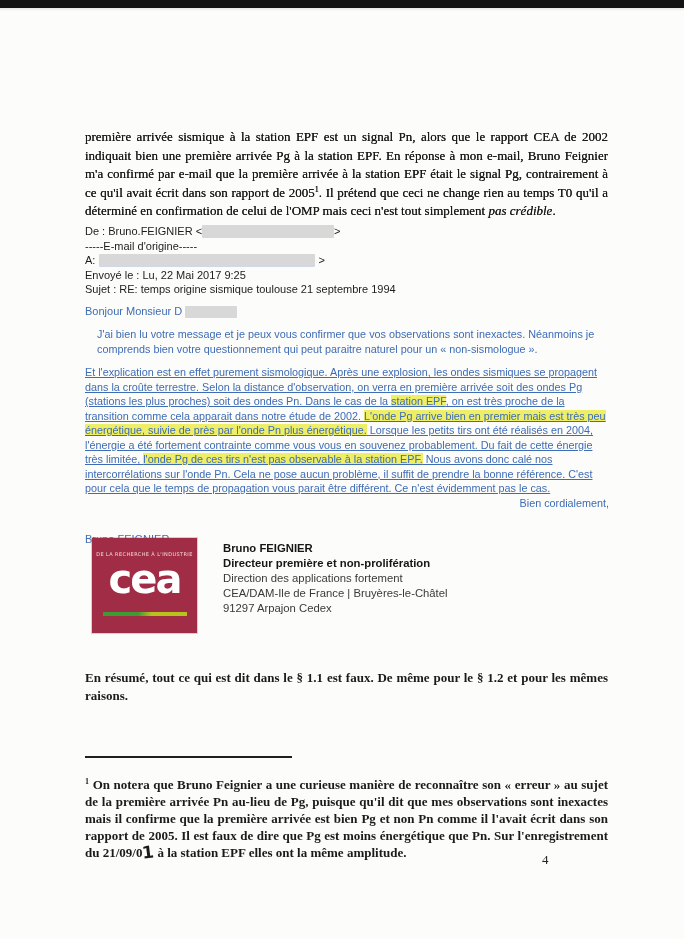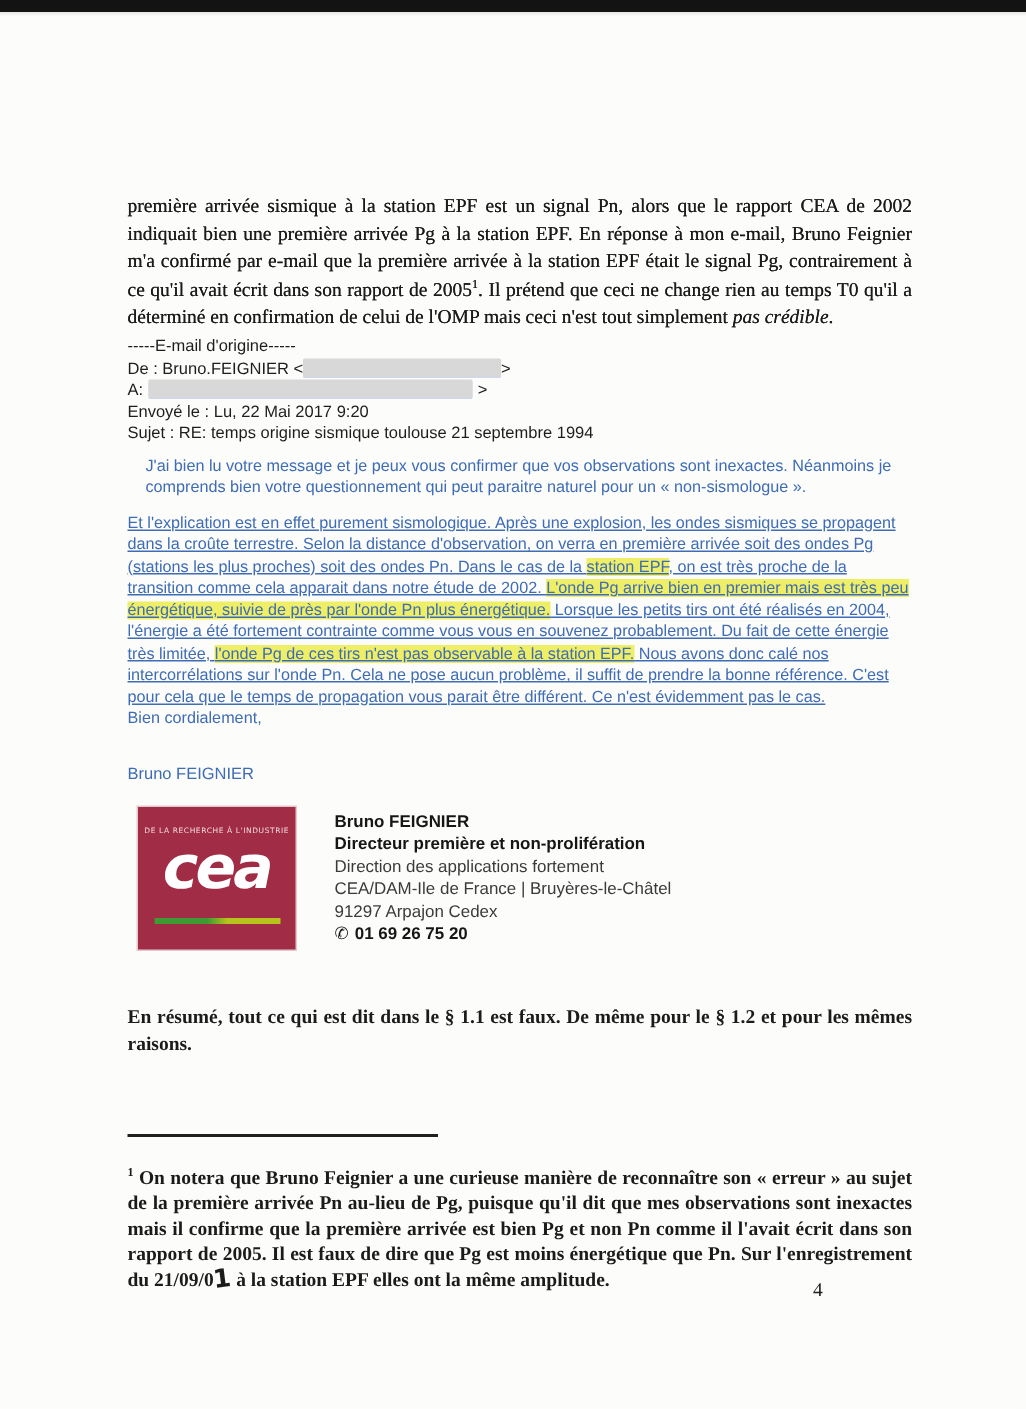--- a/index.html
+++ b/index.html
@@ -63,41 +63,41 @@
     box-shadow:0 1px 0 rgba(120,150,200,0.35);
   }
   .redact-from{width:132px;}
   .redact-to{width:216px;margin-left:4px;}
   .redact-name{width:52px;height:11px;margin-left:3px;}
   .email-body{color:var(--email-blue,#3e6cb5);}
   .email-greeting{margin-bottom:9px;}
   .email-para1{margin-bottom:9px;font-size:10.8px;}
   .email-para2{font-size:10.8px;text-decoration:underline;}
   .seg-hl{background:var(--highlight,#eeee67);}
-  .email-closing{margin-bottom:22px;font-size:10.8px;}
+  .email-closing{margin-bottom:22px;font-size:10.8px;text-align:right;}
   .email-signoff{font-size:11px;}
 
   
   .sig-row{position:absolute;left:92px;top:538px;display:flex;}
   .cea-logo{
     width:105px;height:95px;flex:0 0 aupx;
     background:var(--cea-red,#a12c46);
     position:relative;
     box-shadow:0 0 0 1px rgba(160,44,70,0.25);
   }
   .cea-tagline{
     position:absolute;top:13px;left:0;width:100%;
     text-align:center;
     font-family:"DejaVu Sans",sans-serif;
     font-size:5px;letter-spacing:0.4px;color:#f3dade;
     white-space:nowrap;
   }
   .cea-word{
     position:absolute;top:18px;left:0;width:100%;text-align:center;
-    font-family:"DejaVu Sans",sans-serif;font-style:italic;font-weight:bold;
+    font-family:"DejaVu Sans",sans-serif;font-weight:bold;
     font-size:40px;color:#ffffff;letter-spacing:-2px;
   }
   .cea-line{
     position:absolute;left:11px;bottom:17px;width:84px;height:4px;
     background:linear-gradient(to right,
       var(--cea-green,#3f9a33) 0%,var(--cea-green,#3f9a33) 42%,
       var(--cea-yellow,#b8c21c) 58%,var(--cea-yellow,#b8c21c) 100%);
   }
   .sig-text{
     margin-left:26px;padding-top:3px;
@@ -112,28 +112,29 @@
 <body>
 
 <div class="page">
 
   <div class="topstrip"></div>
 
   <p class="serif-block intro"><span>première arrivée sismique à la station EPF est un signal Pn, alors que le rapport CEA de 2002 indiquait bien une première arrivée Pg à la station EPF. En réponse à mon e-mail, Bruno Feignier m'a confirmé par e-mail que la première arrivée à la station EPF était le signal Pg, contrairement à ce qu'il avait écrit dans son rapport de 2005</span><span class="seg-sup">1</span><span>. Il prétend que ceci ne change rien au temps T0 qu'il a déterminé en confirmation de celui de l'OMP mais ceci n'est tout simplement </span><span class="seg-italic">pas crédible</span><span>.</span></p>
 
   <div class="email">
     <div class="email-headers">
+      <div class="email-header-line"><span>De : Bruno.FEIGNIER &lt;</span><span class="redact redact-from"></span><span>&gt;</span></div>
       <div class="email-header-line">-----E-mail d'origine-----</div>
-      <div class="email-header-line"><span>De : Bruno.FEIGNIER &lt;</span><span class="redact redact-from"></span><span>&gt;</span></div>
       <div class="email-header-line"><span>A:</span><span class="redact redact-to"></span> <span>&gt;</span></div>
-      <div class="email-header-line">Envoyé le : Lu, 22 Mai 2017 9:20</div>
+      <div class="email-header-line">Envoyé le : Lu, 22 Mai 2017 9:25</div>
       <div class="email-header-line">Sujet : RE: temps origine sismique toulouse 21 septembre 1994</div>
     </div>
 
     <div class="email-body">
+      <div class="email-greeting"><span>Bonjour Monsieur D</span><span class="redact redact-name"></span></div>
 
       <p class="email-para1" style="margin:0 0 9px 12px">J'ai bien lu votre message et je peux vous confirmer que vos observations sont inexactes. Néanmoins je comprends bien votre questionnement qui peut paraitre naturel pour un « non-sismologue ».</p>
 
       <p class="email-para2" style="margin:0"><span>Et l'explication est en effet purement sismologique. Après une explosion, les ondes sismiques se propagent dans la croûte terrestre. Selon la distance d'observation, on verra en première arrivée soit des ondes Pg (stations les plus proches) soit des ondes Pn. Dans le cas de la </span><span class="seg-hl">station EPF</span><span>, on est très proche de la transition comme cela apparait dans notre étude de 2002. </span><span class="seg-hl">L'onde Pg arrive bien en premier mais est très peu énergétique, suivie de près par l'onde Pn plus énergétique.</span><span> Lorsque les petits tirs ont été réalisés en 2004, l'énergie a été fortement contrainte comme vous vous en souvenez probablement. Du fait de cette énergie très limitée, </span><span class="seg-hl">l'onde Pg de ces tirs n'est pas observable à la station EPF.</span><span> Nous avons donc calé nos intercorrélations sur l'onde Pn. Cela ne pose aucun problème, il suffit de prendre la bonne référence. C'est pour cela que le temps de propagation vous parait être différent. Ce n'est évidemment pas le cas.</span></p>
 
       <div class="email-closing">Bien cordialement,</div>
 
       <div class="email-signoff">Bruno FEIGNIER</div>
     </div>
   </div>
@@ -143,21 +144,20 @@
       <div class="cea-tagline">DE LA RECHERCHE À L'INDUSTRIE</div>
       <div class="cea-word">cea</div>
       <div class="cea-line"></div>
     </div>
     <div class="sig-text">
       <div class="sig-name">Bruno FEIGNIER</div>
       <div class="sig-title">Directeur première et non-prolifération</div>
       <div class="sig-dept">Direction des applications fortement</div>
       <div class="sig-org">CEA/DAM-Ile de France | Bruyères-le-Châtel</div>
       <div class="sig-addr">91297 Arpajon Cedex</div>
-      <div class="sig-phone"><span class="phone-glyph">✆</span><span>01 69 26 75 20</span></div>
     </div>
   </div>
 
   <p class="serif-block summary">En résumé, tout ce qui est dit dans le § 1.1 est faux. De même pour le § 1.2 et pour les mêmes raisons.</p>
 
   <div class="footnote-rule"></div>
 
   <p class="serif-block footnote"><span class="seg-sup">1</span><span> On notera que Bruno Feignier a une curieuse manière de reconnaître son « erreur » au sujet de la première arrivée Pn au-lieu de Pg, puisque qu'il dit que mes observations sont inexactes mais il confirme que la première arrivée est bien Pg et non Pn comme il l'avait écrit dans son rapport de 2005. Il est faux de dire que Pg est moins énergétique que Pn. Sur l'enregistrement du 21/09/0</span><span class="seg-pen">1</span><span> à la station EPF elles ont la même amplitude.</span></p>
 
   <div class="page-number">4</div>

